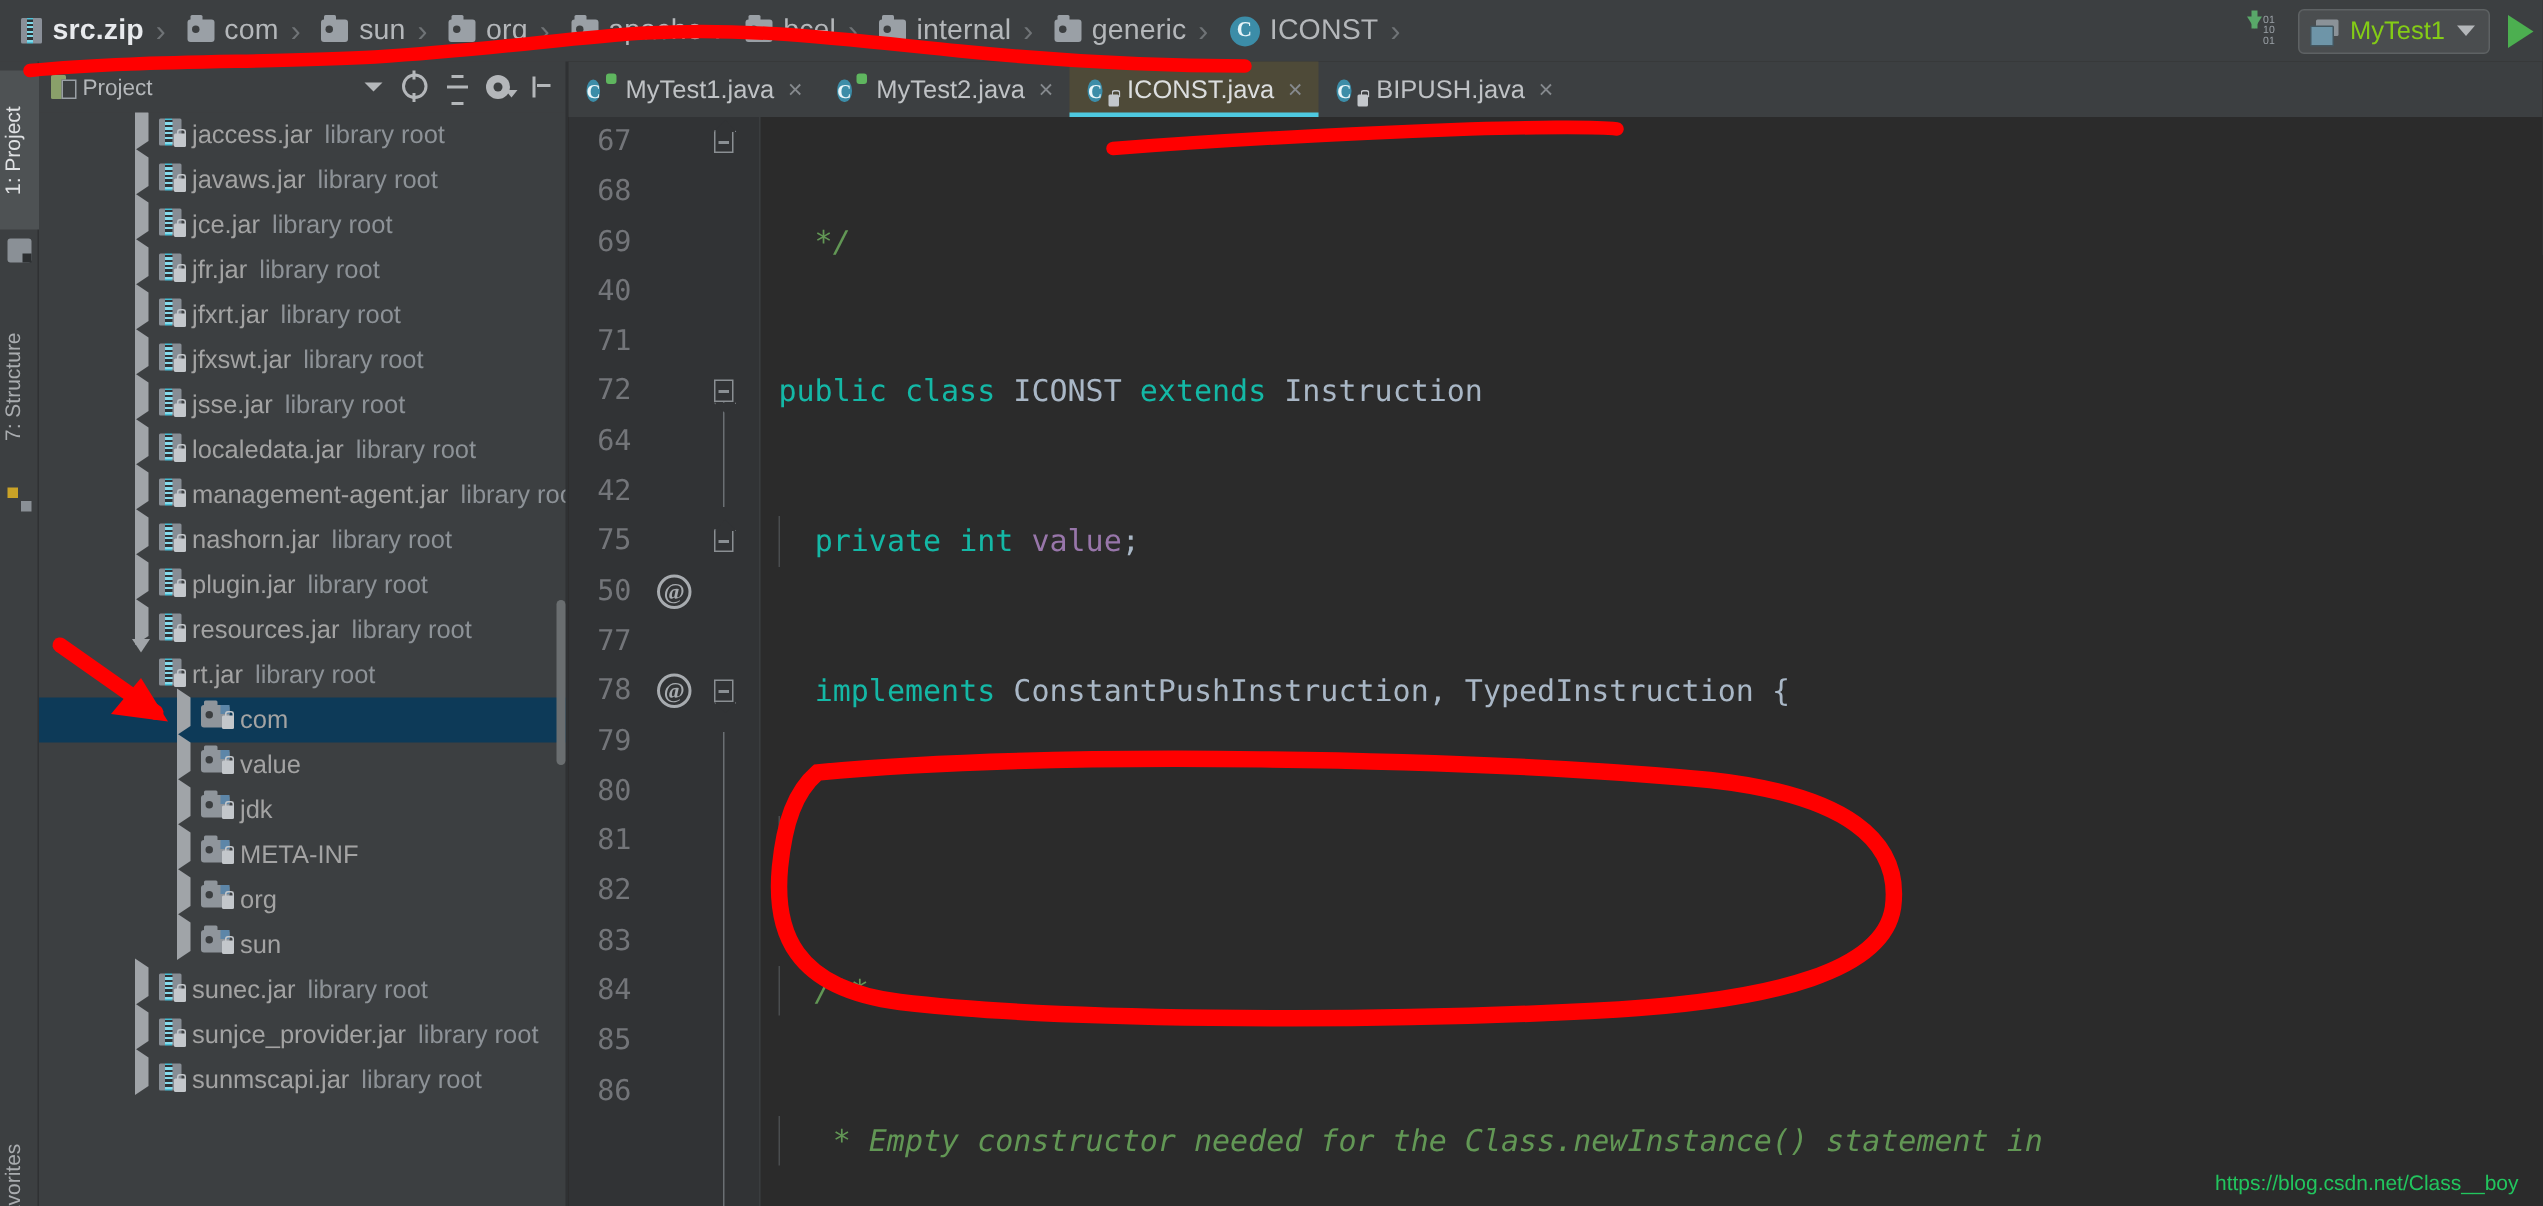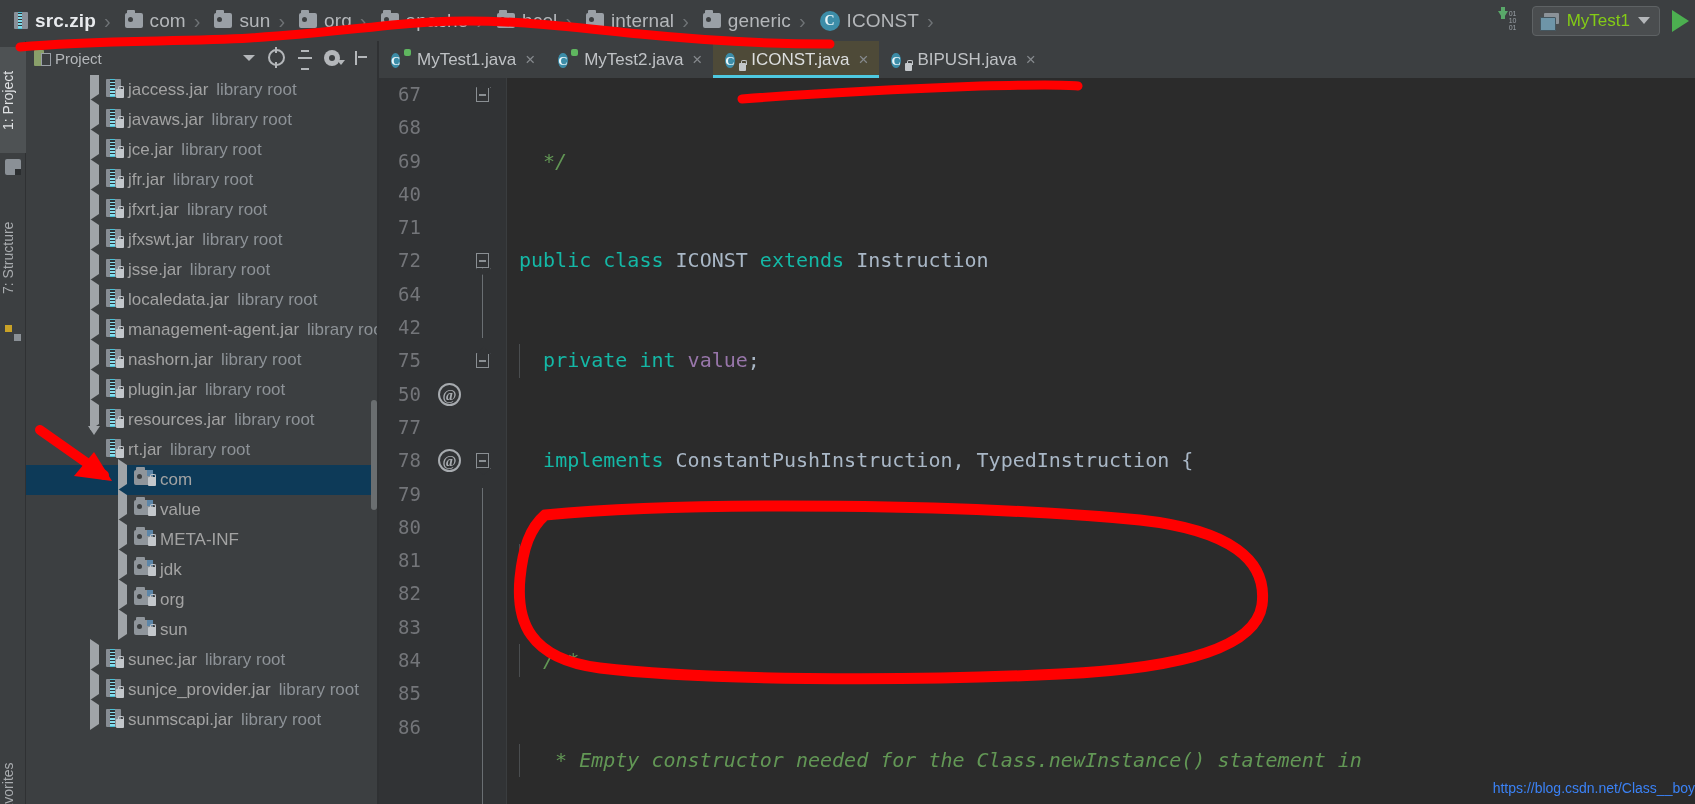--- a/index.html
+++ b/index.html
@@ -265,21 +265,21 @@
   }
   .cline { height:33.3px; padding-left:12px; position:relative; }
   .indent-guide { position:absolute; top:0; width:1px; height:33.3px; background:#4a4d4f; }
 
   .kw   { color:#14b8a6; }
   .fld  { color:#9876aa; }
   .cmt  { color:#629755; font-style:italic; }
   .plain{ color:#a9b7c6; }
 
   .watermark {
-    position:absolute; right:0; bottom:8px; font-size:14px; color:#3b82f6;
+    position:absolute; right:16px; bottom:8px; font-size:14px; color:#22c55e;
     font-family:"Liberation Sans", sans-serif;
   }
 
   
   .annot { position:absolute; left:0; top:0; width:1695px; height:804px; pointer-events:none; }
 </style>
 </head>
 <body>
 
 <div id="app">
@@ -482,27 +482,27 @@
         <div class="trow">
           <span style="flex: 0 0 auto; width: 88px; height: 30px;"></span>
           <span class="tw"><span class="arrow-right"></span></span>
           <span class="t-ico"><span class="ico-pkgfolder" style="position: relative; display: inline-block;"><i class="corner"></i><i class="lockbadge"></i></span></span>
           <span class="tname">value</span>
         </div>
         <div class="trow">
           <span style="flex: 0 0 auto; width: 88px; height: 30px;"></span>
           <span class="tw"><span class="arrow-right"></span></span>
           <span class="t-ico"><span class="ico-pkgfolder" style="position: relative; display: inline-block;"><i class="corner"></i><i class="lockbadge"></i></span></span>
+          <span class="tname">jdk</span>
+        </div>
+        <div class="trow">
+          <span style="flex: 0 0 auto; width: 88px; height: 30px;"></span>
+          <span class="tw"><span class="arrow-right"></span></span>
+          <span class="t-ico"><span class="ico-pkgfolder" style="position: relative; display: inline-block;"><i class="corner"></i><i class="lockbadge"></i></span></span>
           <span class="tname">META-INF</span>
-        </div>
-        <div class="trow">
-          <span style="flex: 0 0 auto; width: 88px; height: 30px;"></span>
-          <span class="tw"><span class="arrow-right"></span></span>
-          <span class="t-ico"><span class="ico-pkgfolder" style="position: relative; display: inline-block;"><i class="corner"></i><i class="lockbadge"></i></span></span>
-          <span class="tname">jdk</span>
         </div>
         <div class="trow">
           <span style="flex: 0 0 auto; width: 88px; height: 30px;"></span>
           <span class="tw"><span class="arrow-right"></span></span>
           <span class="t-ico"><span class="ico-pkgfolder" style="position: relative; display: inline-block;"><i class="corner"></i><i class="lockbadge"></i></span></span>
           <span class="tname">org</span>
         </div>
         <div class="trow">
           <span style="flex: 0 0 auto; width: 88px; height: 30px;"></span>
           <span class="tw"><span class="arrow-right"></span></span>

